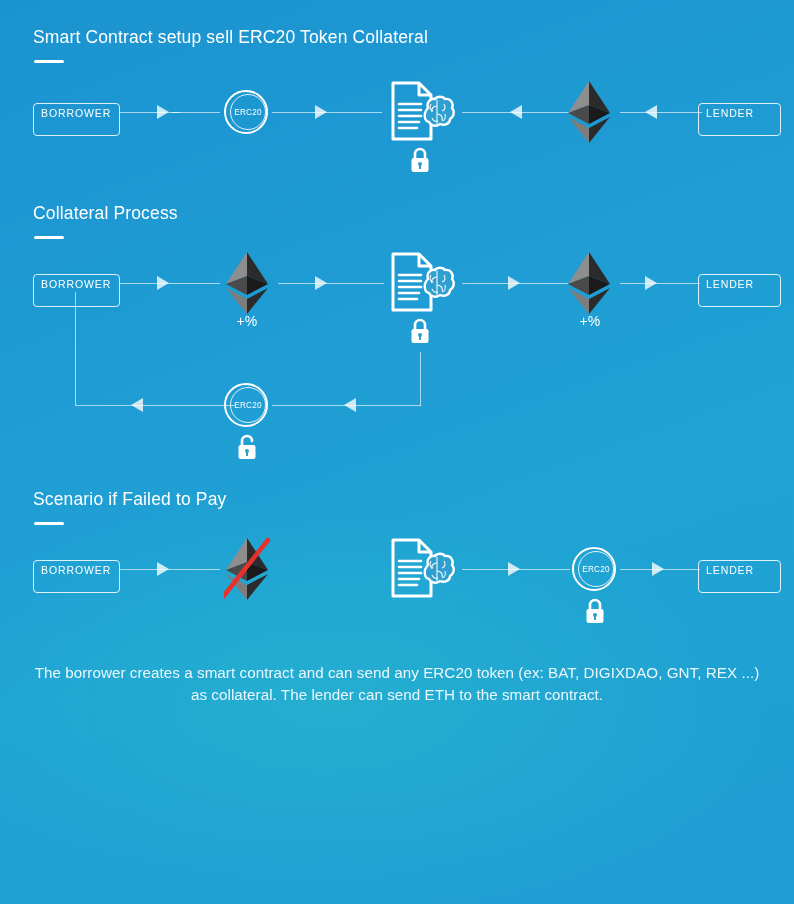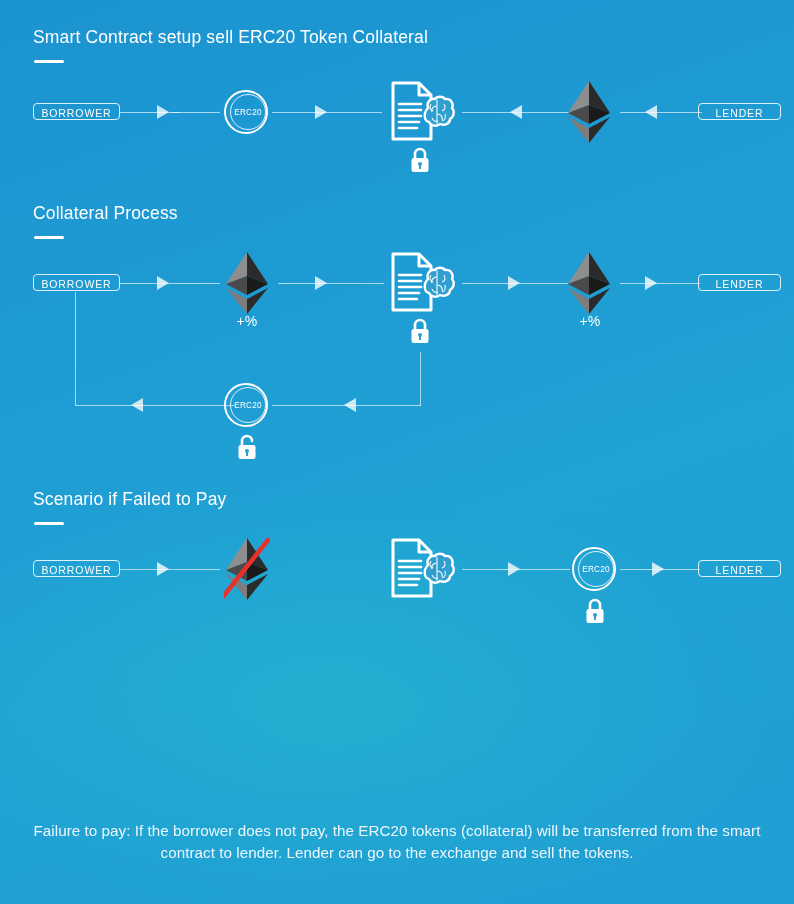--- a/index.html
+++ b/index.html
@@ -26,25 +26,25 @@
     color:#ffffff;white-space:nowrap;
   }
   .sec-rule{
     position:absolute;left:34px;width:30px;height:3px;border-radius:2px;
     background:#ffffff;
   }
 
   
   .badge{
     position:absolute;
-    height:17px;line-height:18px;
+    height:33px;line-height:18px;
     border:1px solid rgba(255,255,255,.85);
     border-radius:4px;
     font-size:10.5px;letter-spacing:.9px;
-    color:#ffffff;text-align:center;
+    color:#ffffff;
     padding:0 7px;
     box-sizing:border-box;
     background:transparent;
     white-space:nowrap;
   }
   .line{
     position:absolute;height:1px;
     background:rgba(255,255,255,.62);
   }
   .vline{
@@ -335,15 +335,15 @@
         <circle cx="12" cy="19" r="2" fill="#2f9fd0"></circle>
         <rect x="11" y="19" width="2" height="5" fill="#2f9fd0"></rect>
       </svg>
     </div>
 
     <div class="line" style="left:620px;top:569px;width:80px;"></div>
     <div class="arrow right" style="left:652px;top:562px;"></div>
     <div class="badge" style="left:698px;top:560px;width:83px;">LENDER</div>
   </div>
 
-  <div class="para" style="top:820px;">Failure to pay: If the borrower does not pay, the ERC20 tokens (collateral) will be transferred from the smart contract to lender. Lender can go to the exchange and sell the tokens.</div>
+  <div class="para" style="top:662px;">The borrower creates a smart contract and can send any ERC20 token (ex: BAT, DIGIXDAO, GNT, REX ...) as collateral. The lender can send ETH to the smart contract.</div>
 
 </div>
 
 </body></html>

